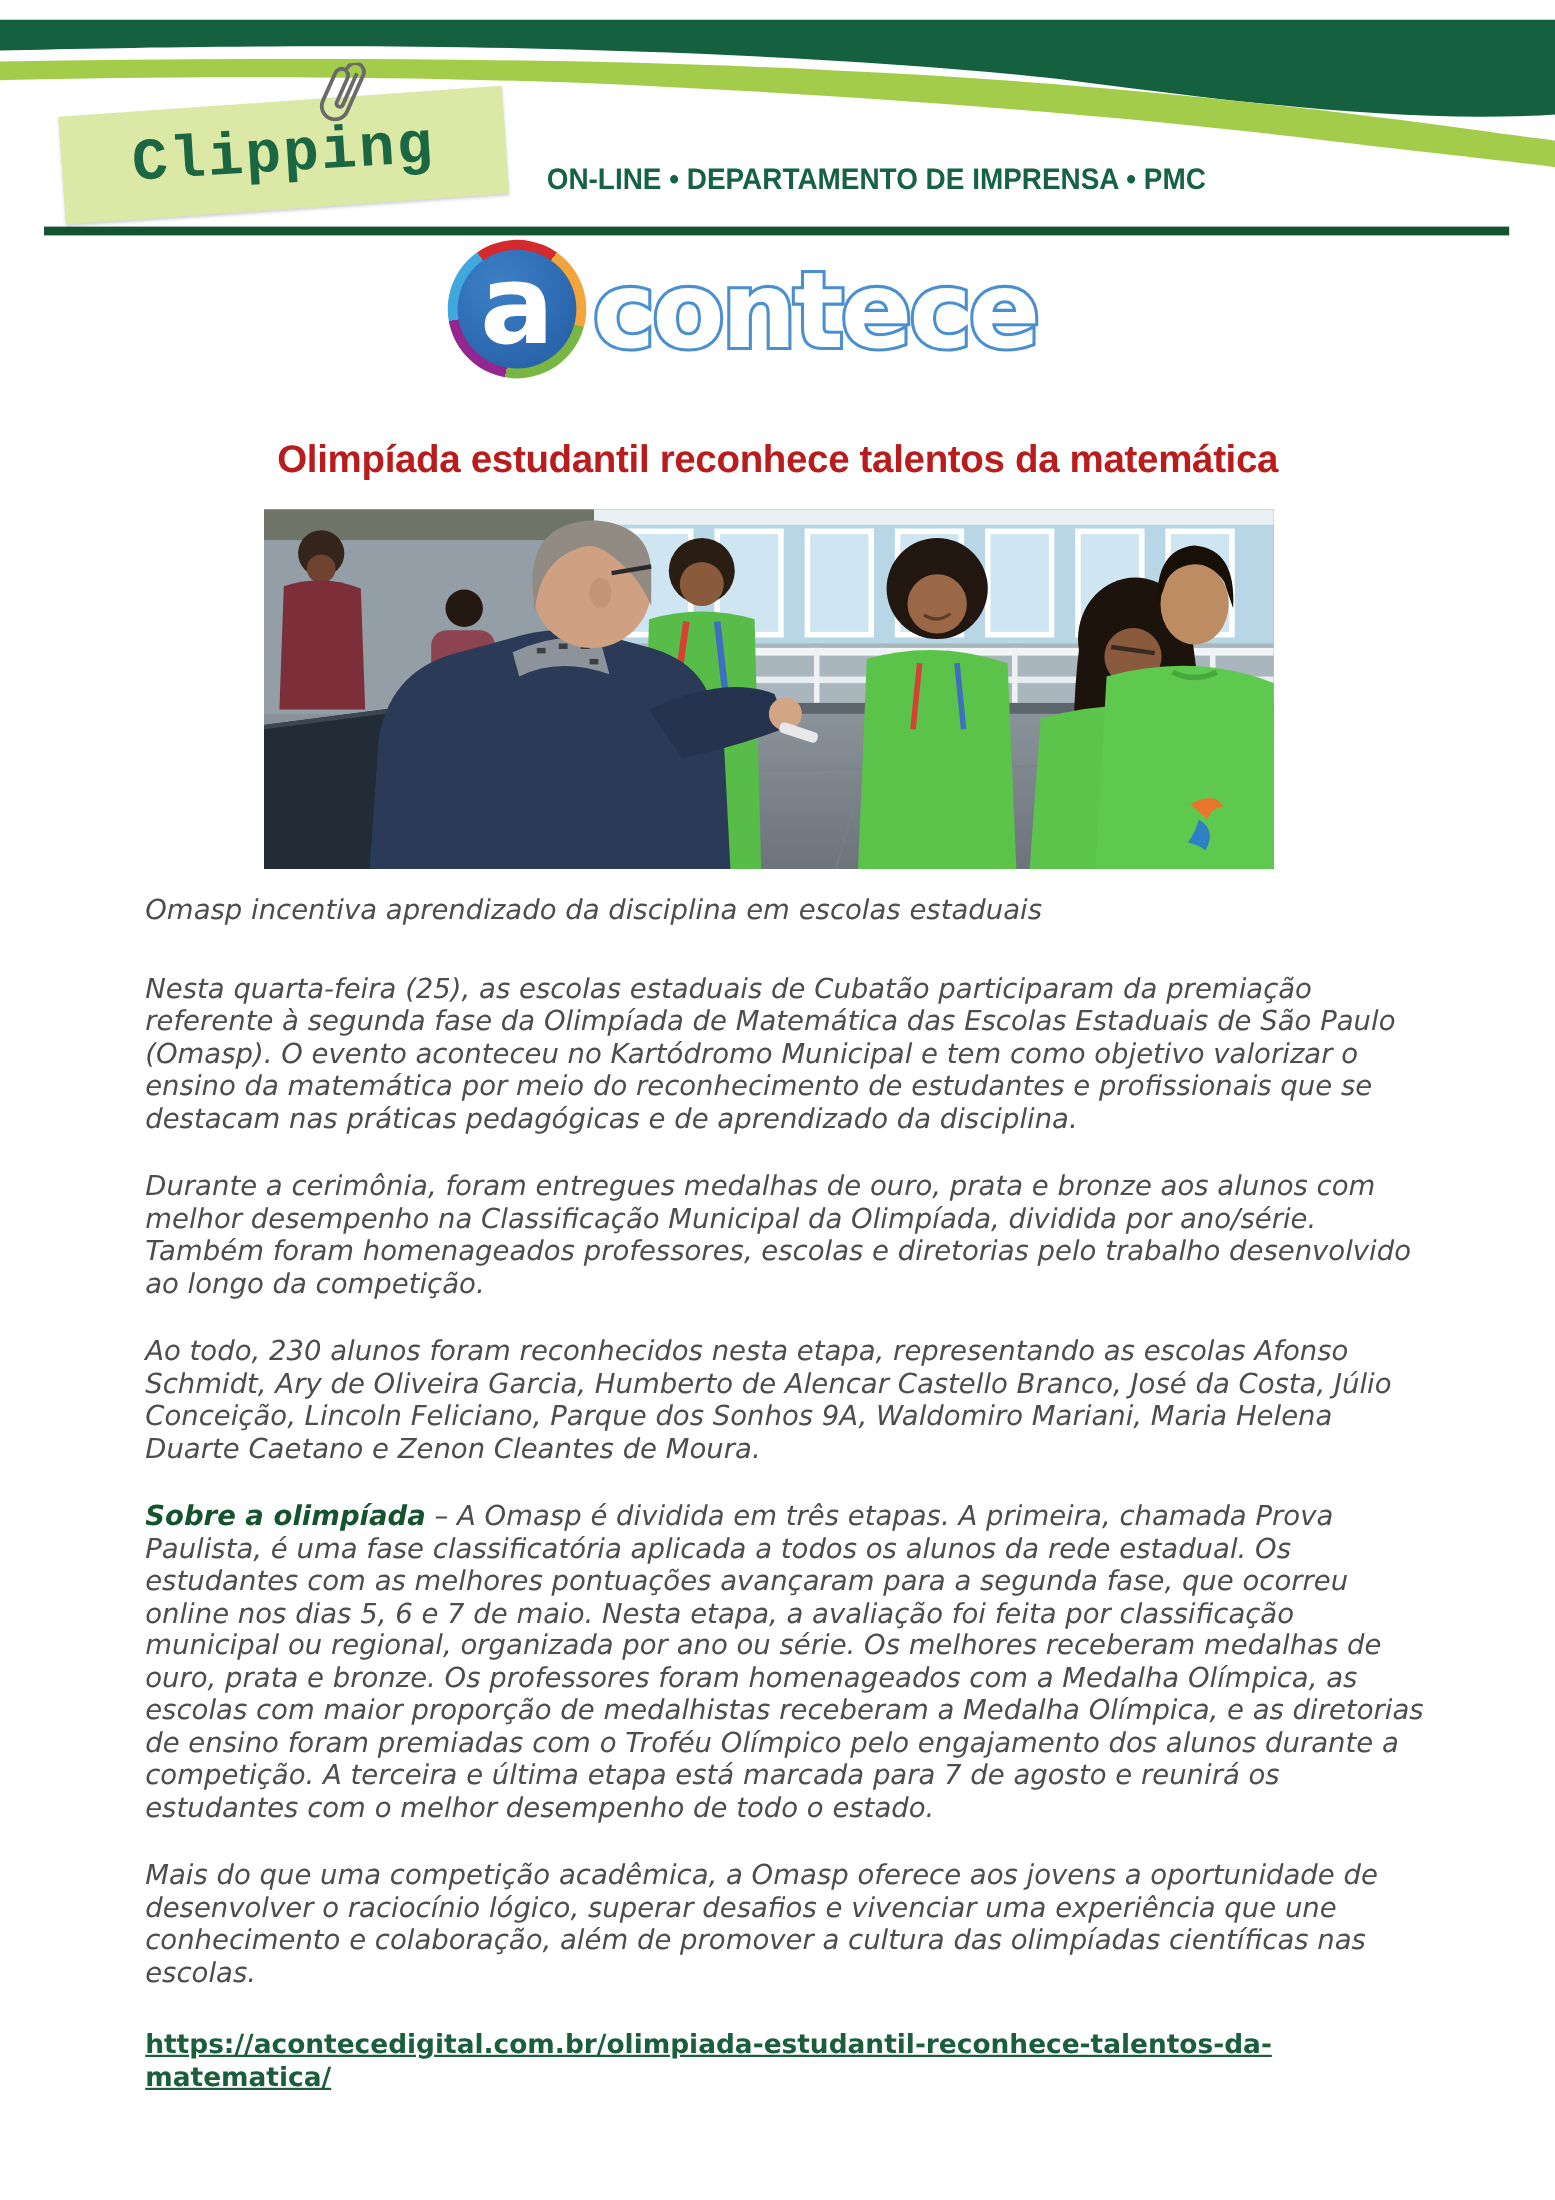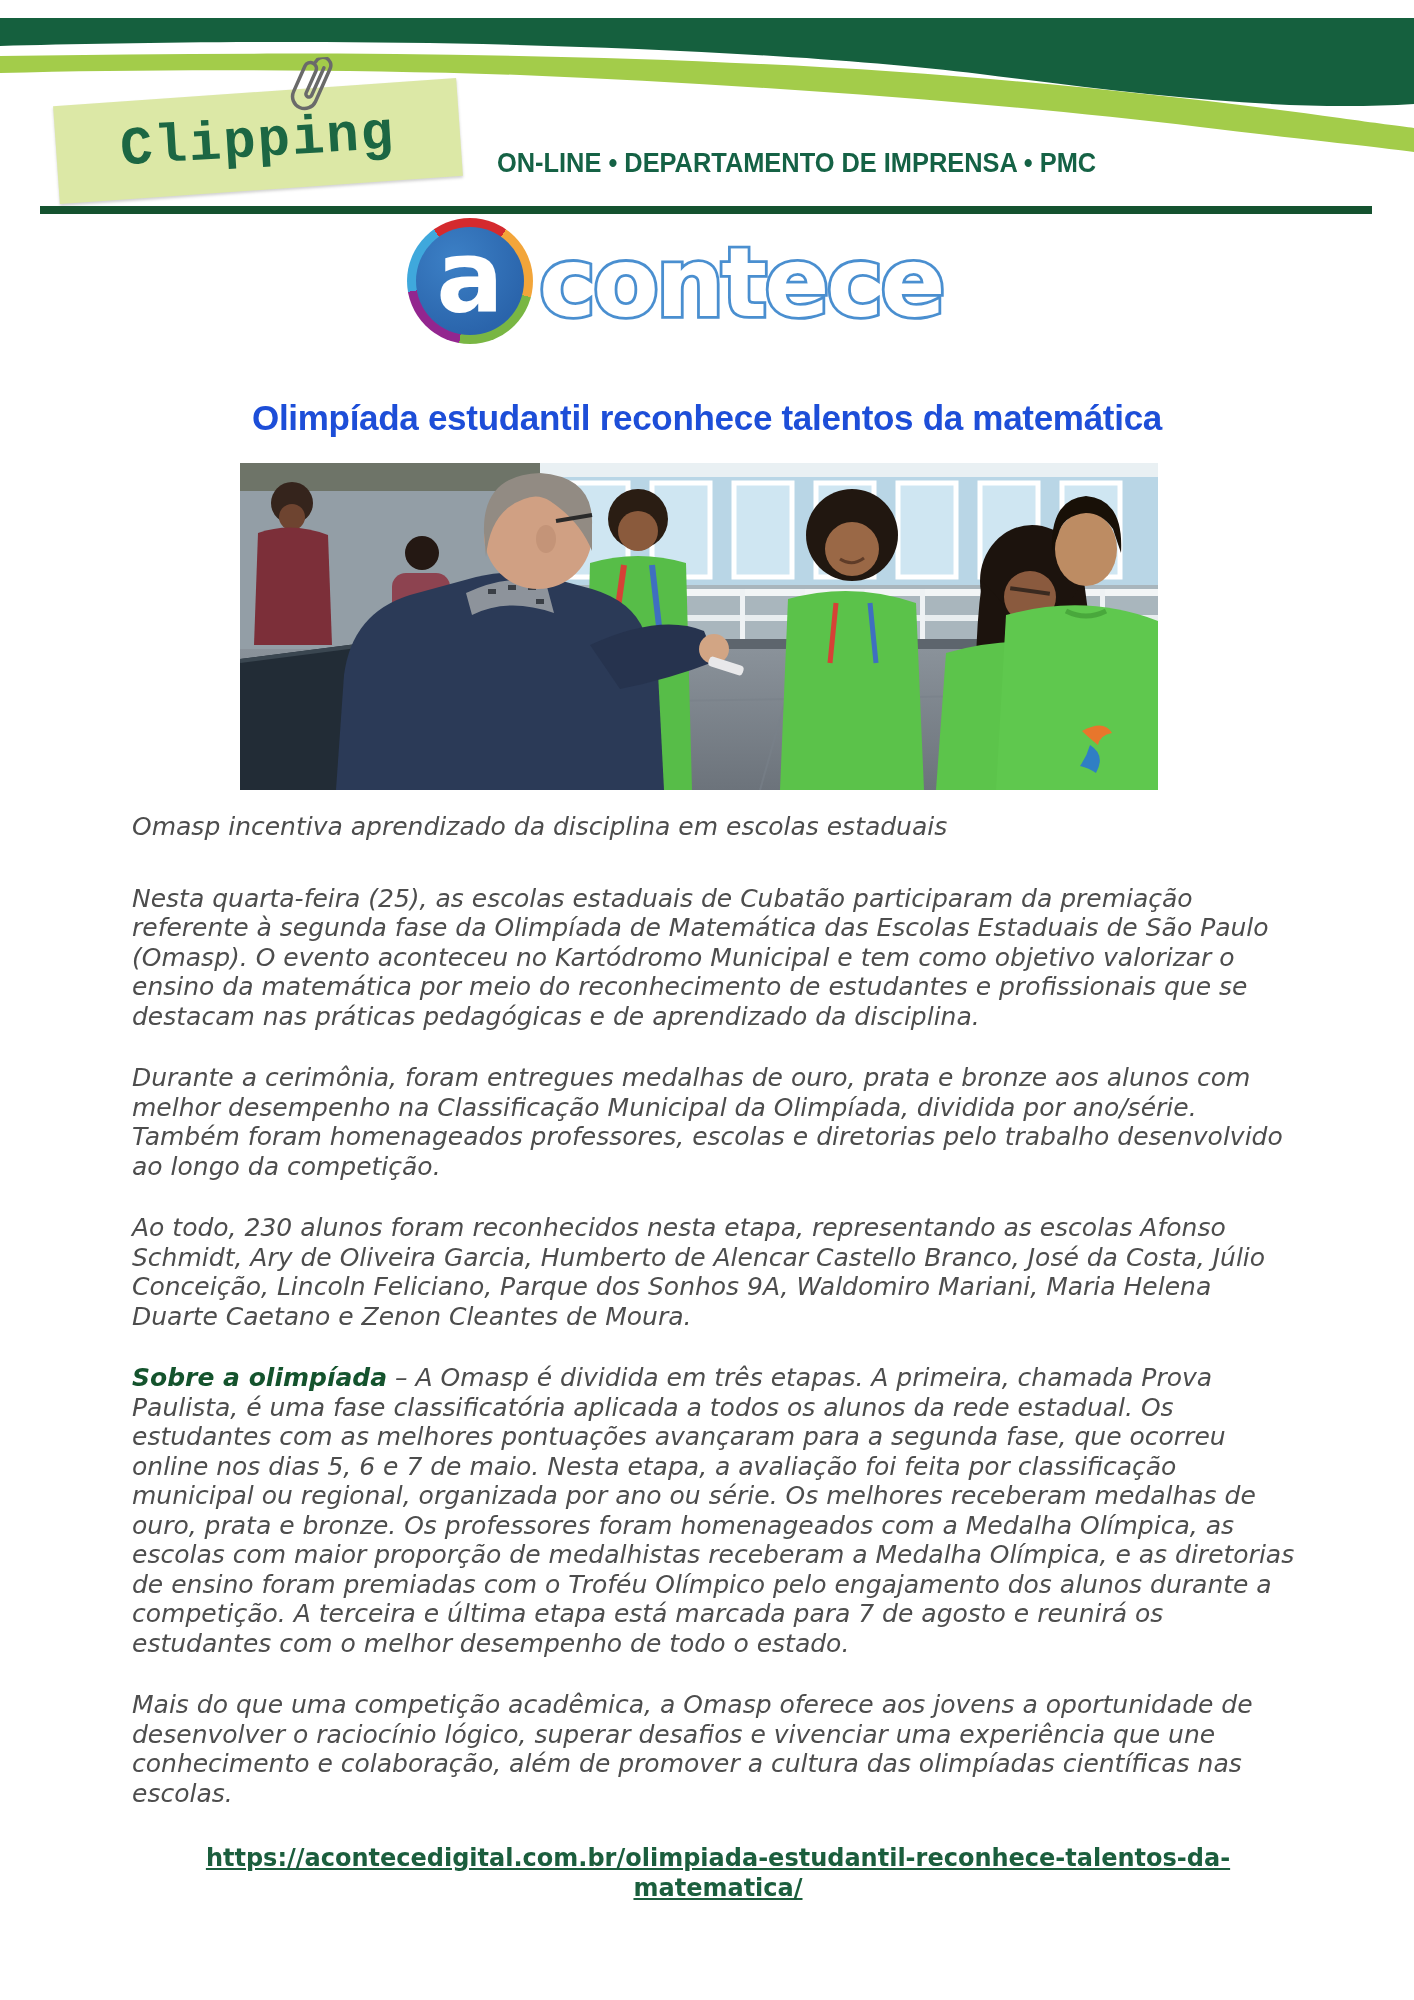--- a/index.html
+++ b/index.html
@@ -32,30 +32,30 @@
   .logo-circle .disc{position:absolute;inset:9px;border-radius:50%;
     background:radial-gradient(circle at 35% 30%,#3c80c6 0%,#2a64ab 75%);}
   .logo-a{position:absolute;inset:0;display:flex;align-items:center;justify-content:center;
     color:#fff;font-weight:bold;font-size:100px;line-height:1;padding-bottom:6px;}
   .logo-word{display:block;}
   .logo-word text{font-family:"DejaVu Sans",sans-serif;font-weight:bold;fill:#ffffff;
     stroke:#4a8fd0;stroke-width:6px;paint-order:stroke;letter-spacing:-3px;}
 
   
   .headline{position:absolute;top:398px;left:0;width:1414px;margin:0;text-align:center;
-    font-family:"Liberation Sans",sans-serif;font-size:35px;font-weight:bold;color:#1d4ed8;letter-spacing:-.3px;}
+    font-family:"Liberation Sans",sans-serif;font-size:35px;font-weight:bold;color:#b91c1c;letter-spacing:-.3px;}
   .photo{position:absolute;top:463px;left:240px;width:918px;height:327px;overflow:hidden;background:#9fb3bf;}
   .photo svg{display:block;}
 
   .article-body{position:absolute;top:812px;left:132px;width:1172px;
     font-size:25px;line-height:29.5px;color:#4d4d4d;}
   .article-body p{margin:0 0 32px 0;font-style:italic;}
   .article-body .subtitle{font-style:italic;margin-bottom:42px;}
   .article-body strong{color:#14532d;}
-  .article-url{display:block;margin-top:36px;text-align:center;color:#1b5e3d;
+  .article-url{display:block;margin-top:36px;color:#1b5e3d;
     font-weight:bold;font-size:24px;text-decoration:underline;cursor:pointer;}
 </style>
 </head>
 <body>
 
 <div class="page">
 
   <svg class="header-art" viewBox="0 0 1414 210" aria-hidden="true">
     <path d="M0,18 L1414,18 L1414,104 C1290,112 1150,96 980,74 C800,52 520,42 300,42 C180,42 80,44 0,46 Z" fill="#15603e"></path>
     <path d="M0,56 C250,52 520,52 760,64 C980,74 1180,96 1340,118 C1375,123 1400,126 1414,128 L1414,152 C1378,147 1300,139 1200,127 C1000,103 760,85 520,75 C340,69 150,69 0,73 Z" fill="#a3cc4a"></path>

